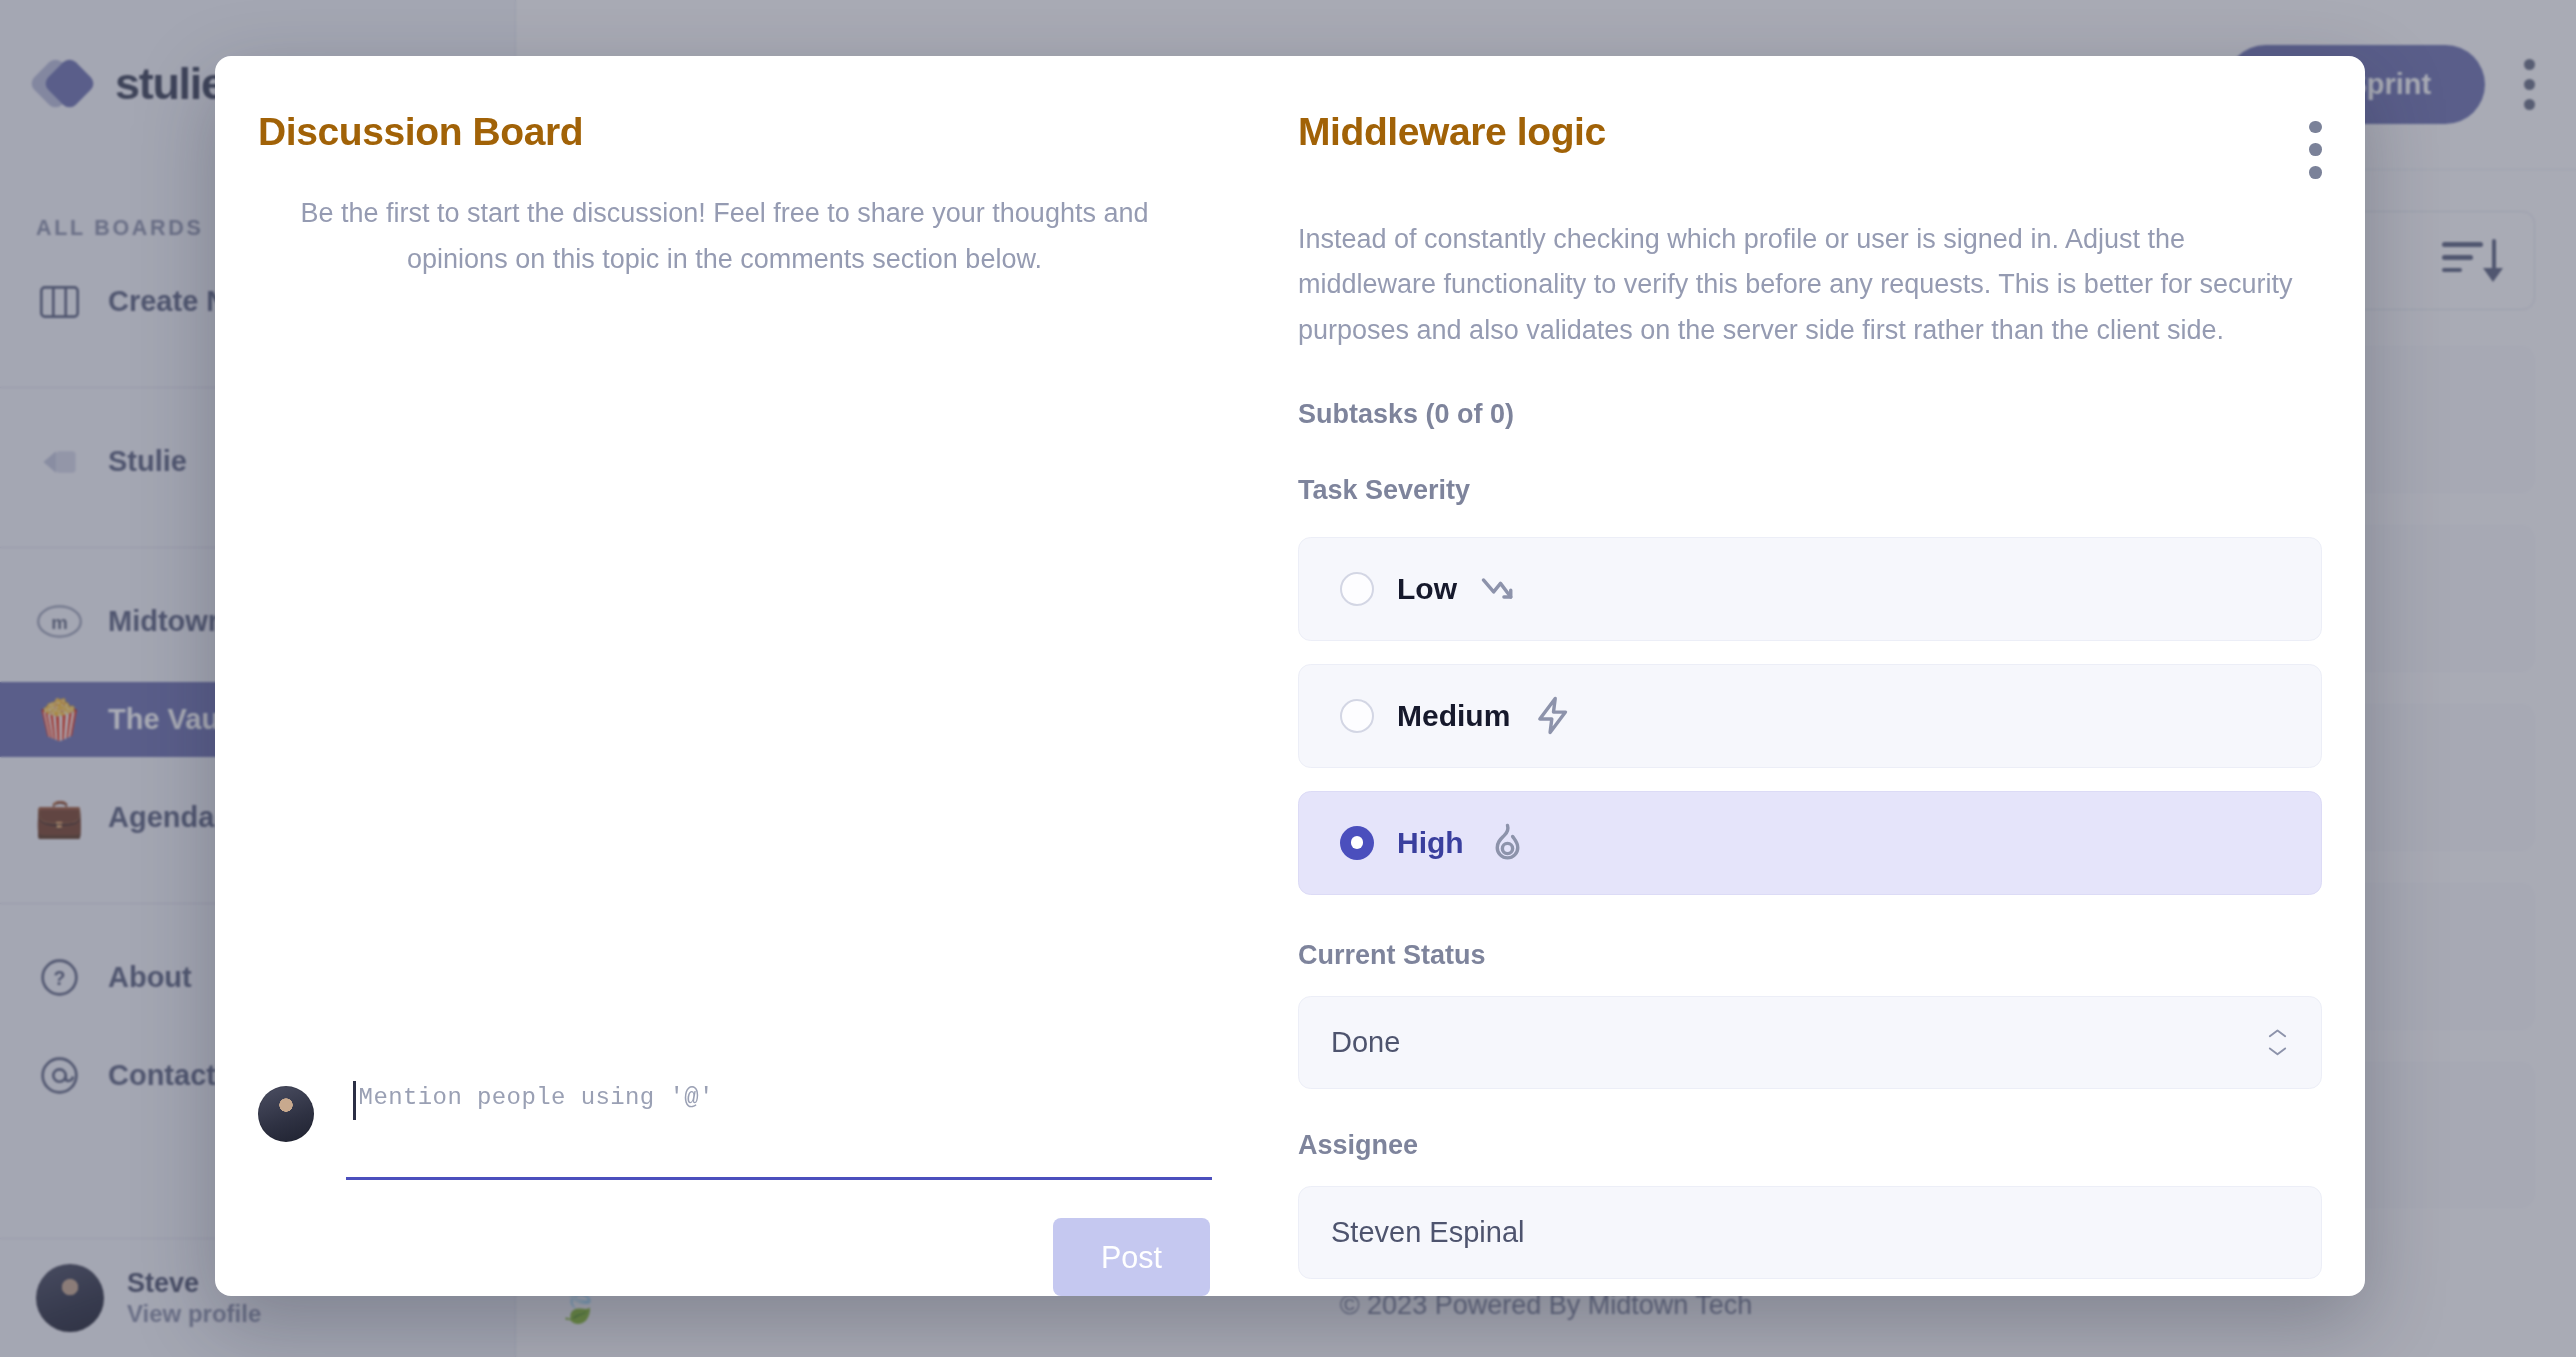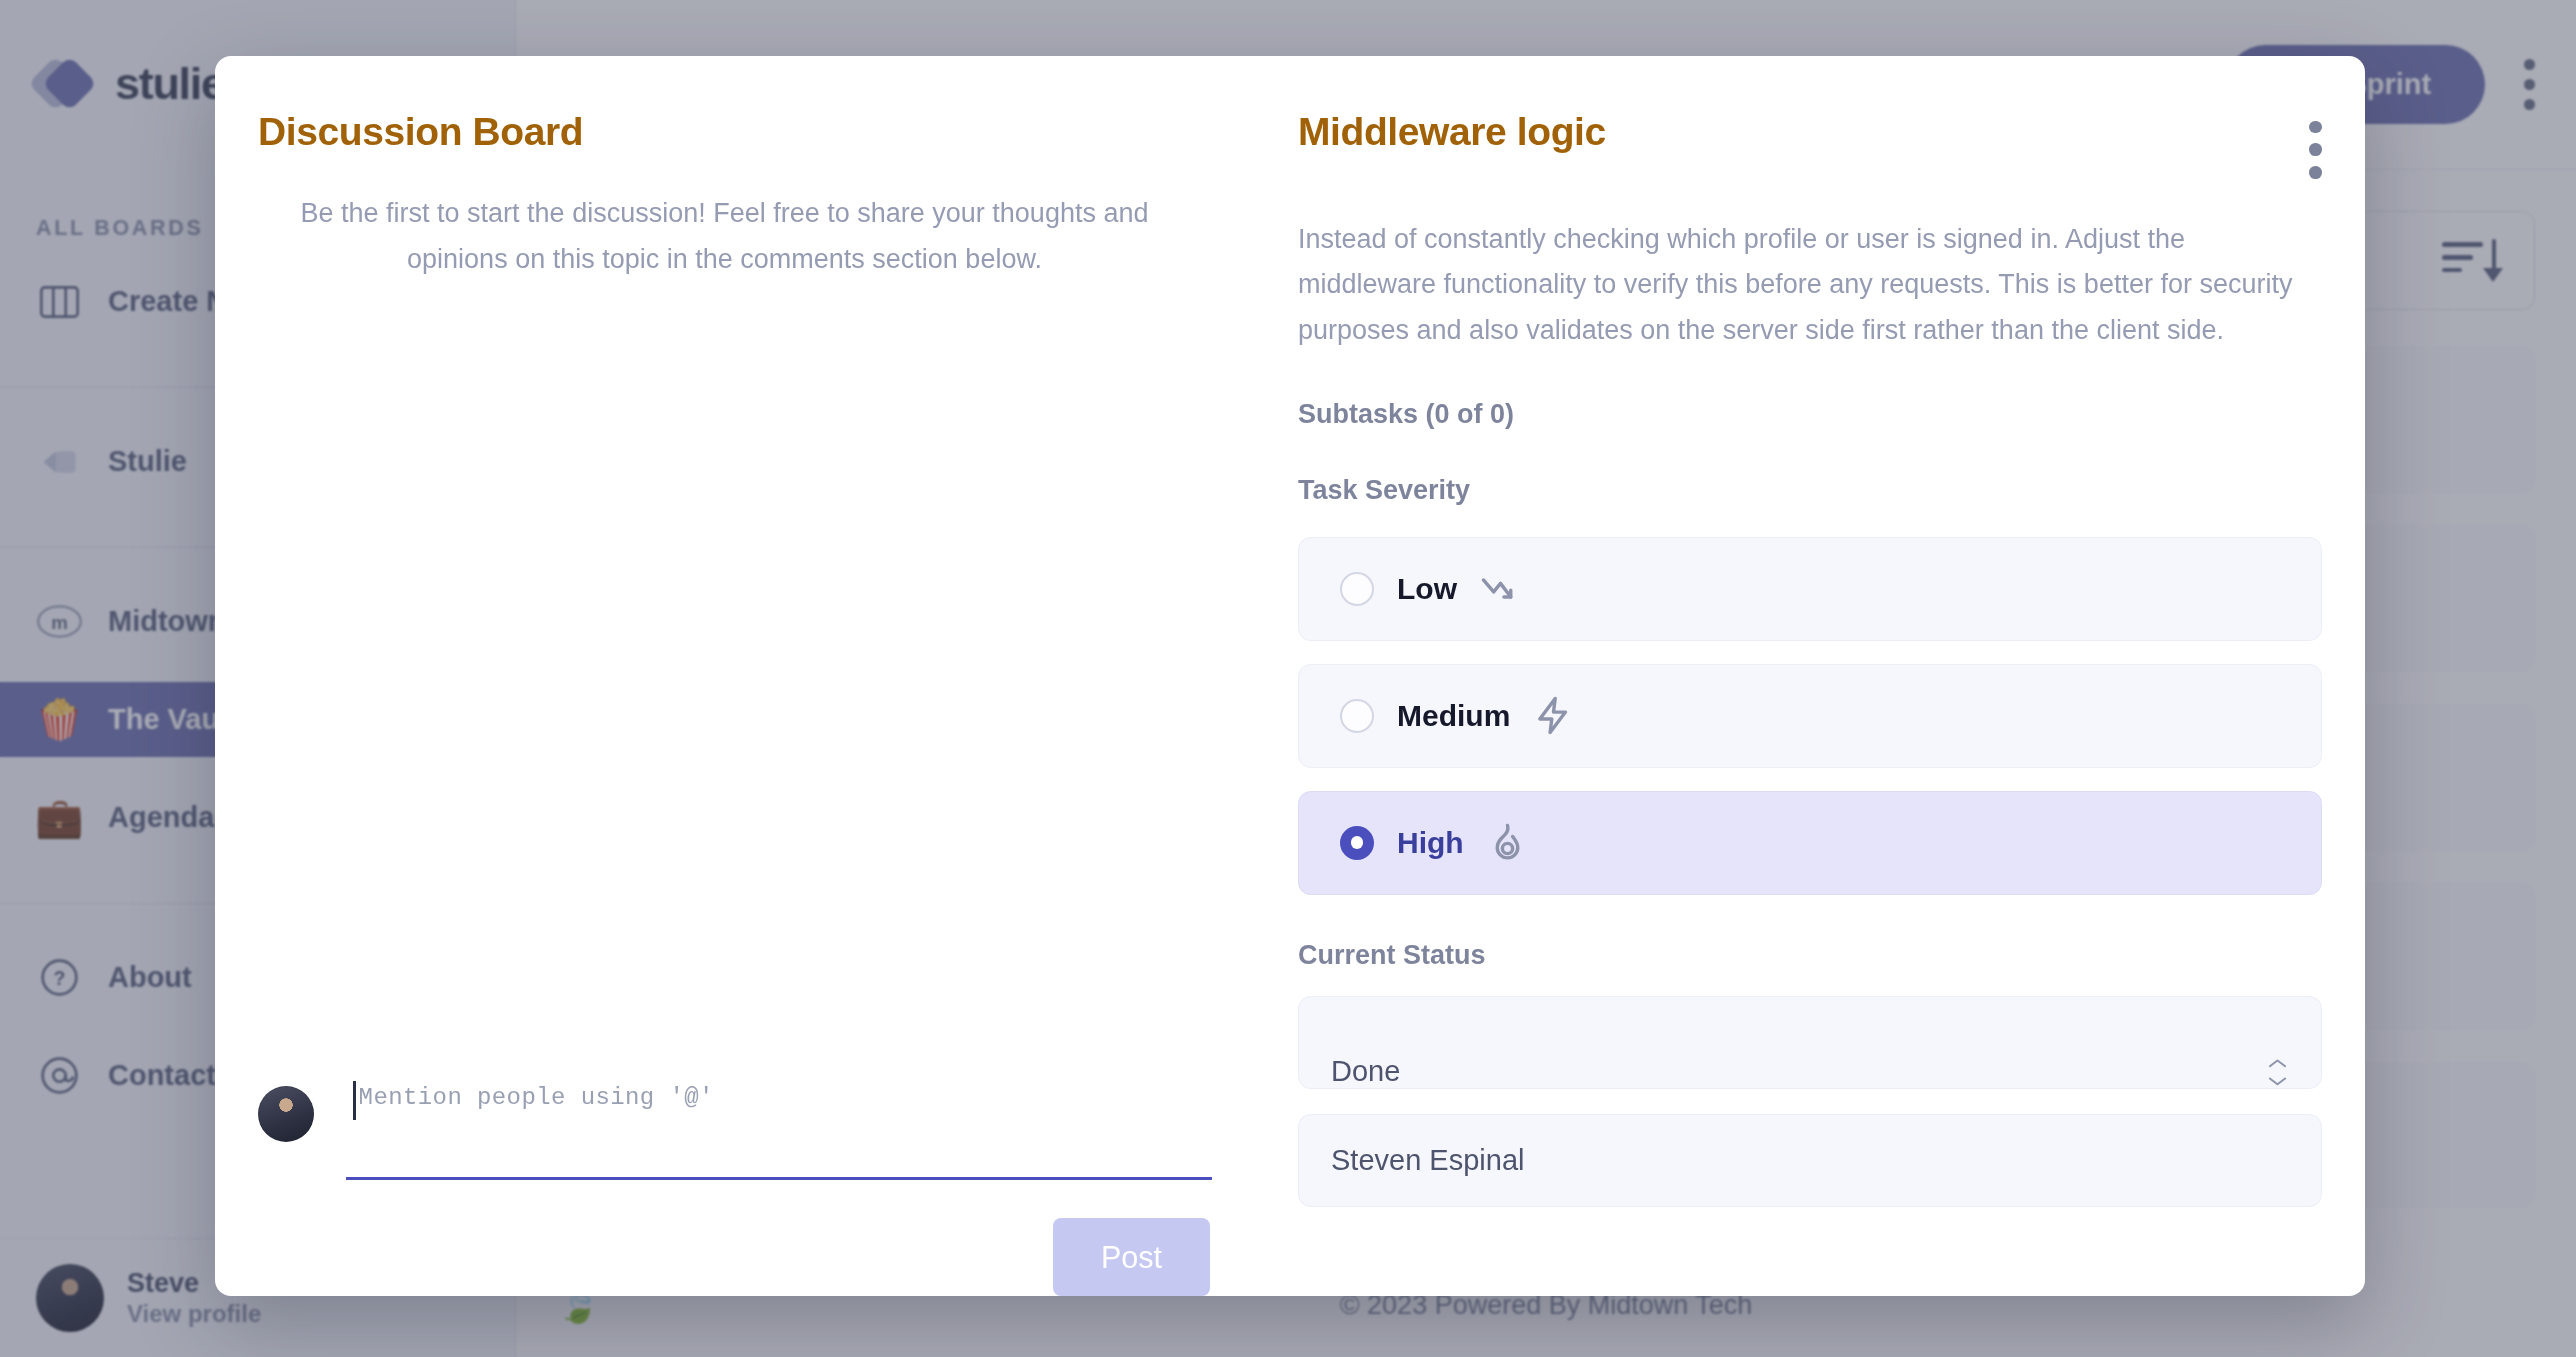--- a/index.html
+++ b/index.html
@@ -209,21 +209,21 @@
   .sev-label { font-size: 30px; font-weight: 700; color: #16192c; }
   .sev-opt.selected .sev-label { color: #3a3f9e; }
   .sev-ico { width: 41px; height: 41px; flex: none; color: #8d93ab; }
 
   .select-box, .text-box {
     margin-top: 25px; height: 93px; border-radius: 12.6px;
     border: 0.9px solid #eceef7; background: #f6f7fc;
     display: flex; align-items: center; padding: 0 32px;
     font-size: 29px; color: #4e546e;
   }
-  .select-box { justify-content: space-between; align-items: flex-end; }
+  .select-box { justify-content: space-between; }
   .stepper { display: flex; flex-direction: column; align-items: center; gap: 5.4px; color: #8d93ab; }
   .stepper svg { display: block; }
 </style>
 </head>
 <body>
 
 <div id="app-background">
 
   <aside id="sidebar">
 
@@ -455,19 +455,20 @@
       <span class="stepper">
         <svg width="23" height="12.6" viewBox="0 0 24 12" fill="none" stroke="#8d93ab" stroke-width="2" stroke-linecap="round" stroke-linejoin="round">
             <polyline points="4,9 12,3 20,9"></polyline>
           </svg>
         <svg width="23" height="12.6" viewBox="0 0 24 12" fill="none" stroke="#8d93ab" stroke-width="2" stroke-linecap="round" stroke-linejoin="round">
             <polyline points="4,3 12,9 20,3"></polyline>
           </svg>
       </span>
     </div>
 
+    <div class="field-label tight">Assignee</div>
     <div class="text-box">
       <span>Steven Espinal</span>
     </div>
 
   </div>
 </div>
 
 
 </body></html>

